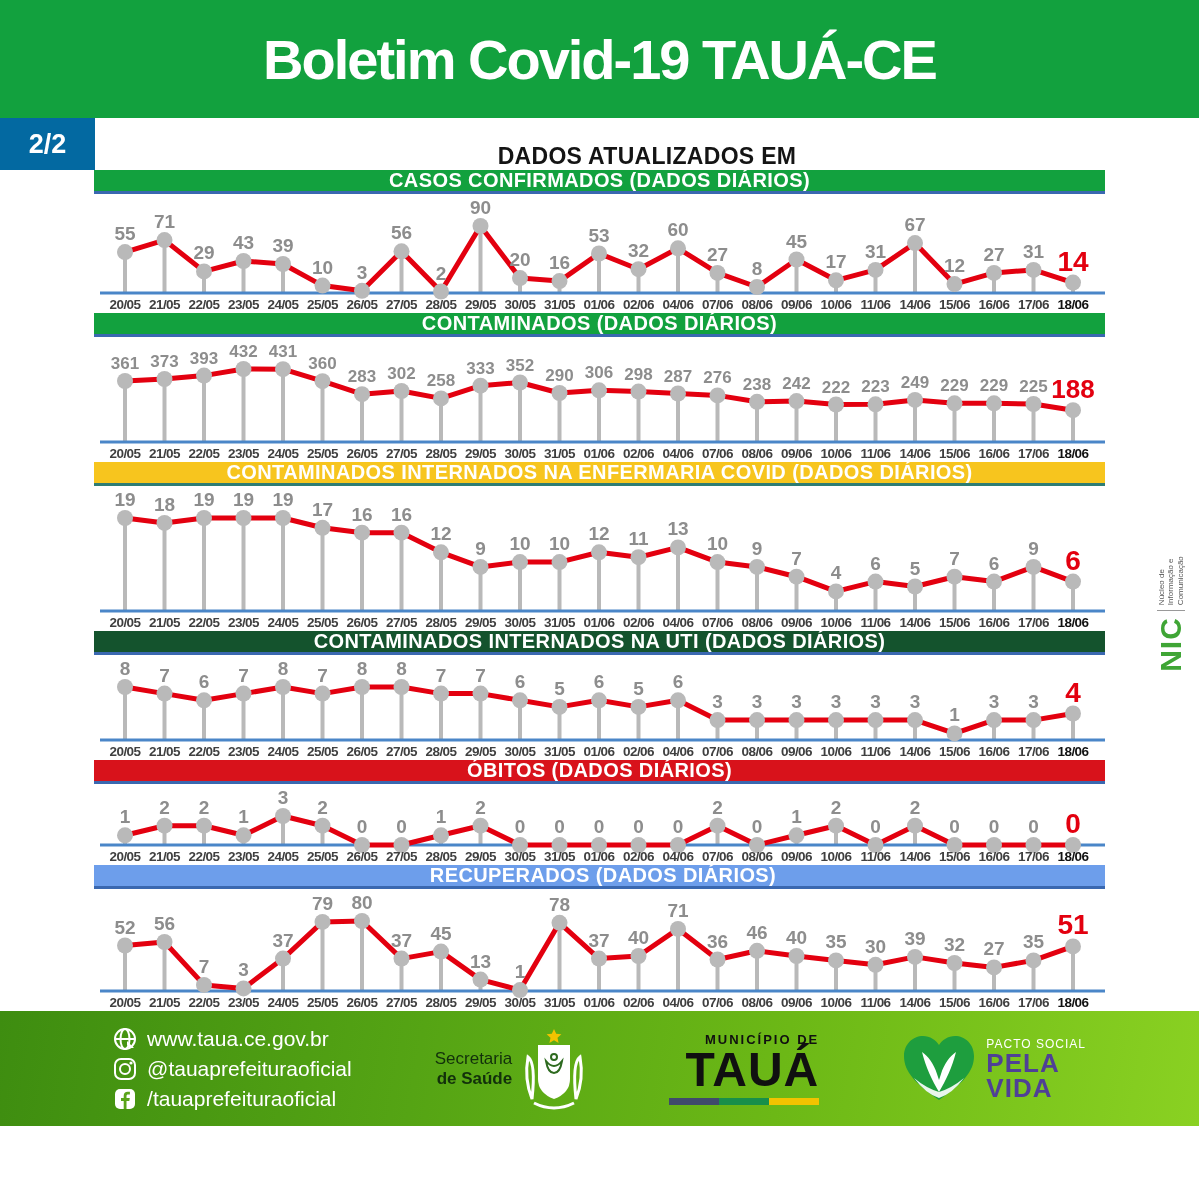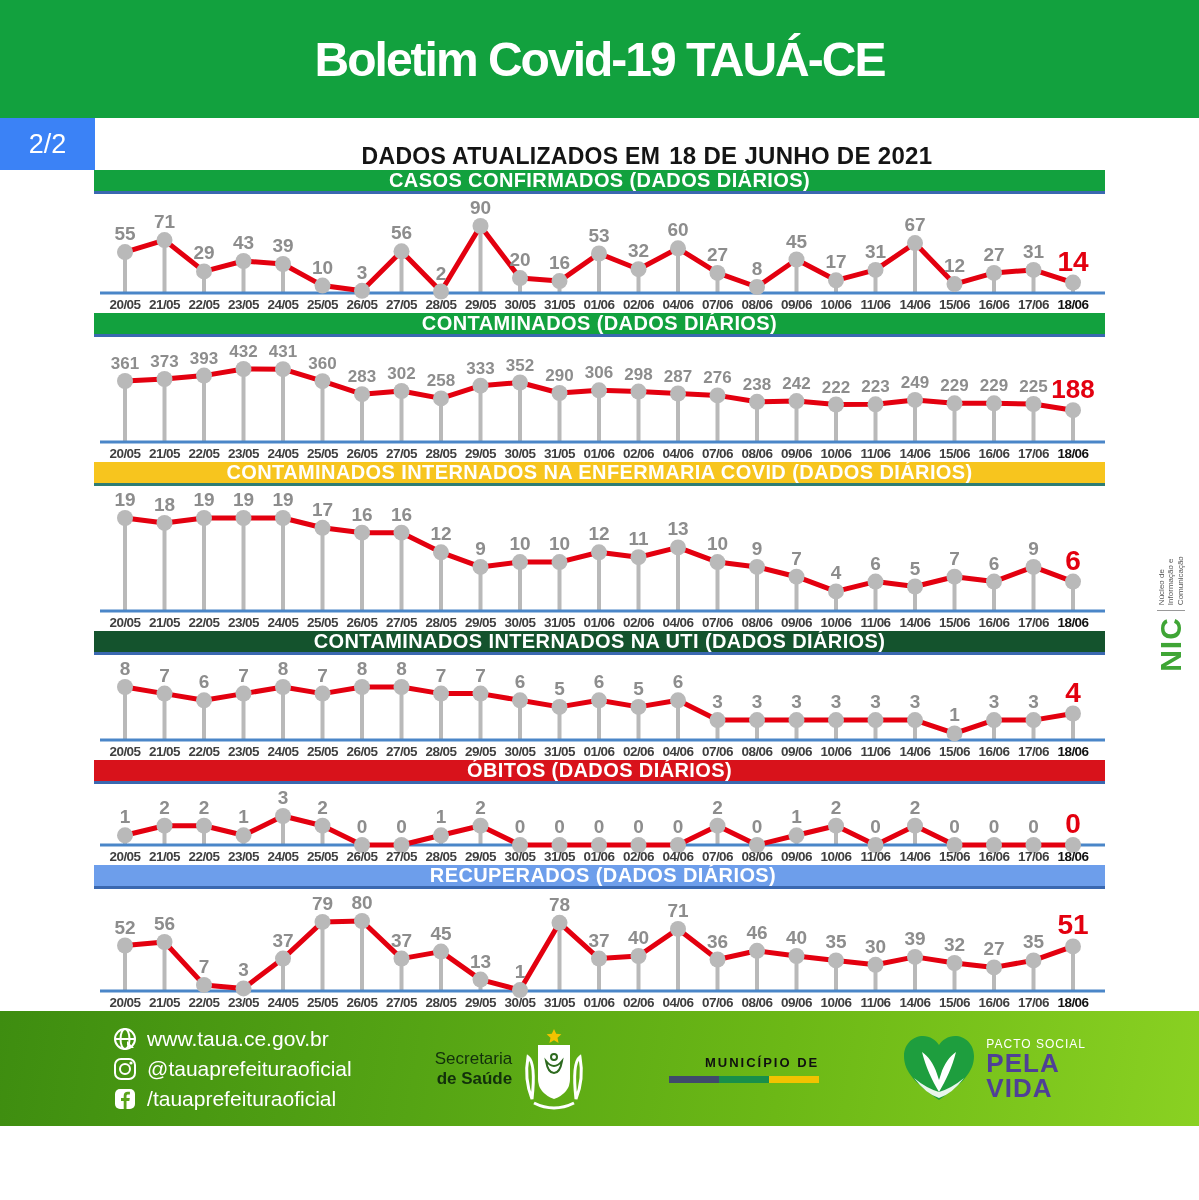--- a/index.html
+++ b/index.html
@@ -1,25 +1,25 @@
 <!DOCTYPE html>
 <html><head>
 <meta charset="utf-8">
 <style>
   html,body{margin:0;padding:0;background:#ffffff;}
   body{width:1199px;font-family:"Liberation Sans",sans-serif;-webkit-font-smoothing:antialiased;}
   .page{position:relative;width:1199px;background:#fdfdfc;overflow:hidden;}
 
   
   .top-banner{height:118px;background:#12A13E;display:flex;align-items:center;justify-content:center;}
-  .top-banner h1{margin:0;color:#fff;font-size:48px;font-weight:bold;letter-spacing:-2px;}
+  .top-banner h1{margin:0;color:#fff;font-size:56px;font-weight:bold;letter-spacing:-2px;}
 
   
   .substrip{height:52px;display:flex;align-items:stretch;background:#fff;}
-  .page-badge{width:95px;background:#3b82f6;color:#fff;font-weight:normal;font-size:27px;
+  .page-badge{width:95px;background:#0369a1;color:#fff;font-weight:bold;font-size:27px;
     display:flex;align-items:center;justify-content:center;}
   .updated{flex:1;display:flex;align-items:flex-end;justify-content:center;gap:9px;
     color:#141414;font-size:23px;letter-spacing:.3px;}
   .updated .pre{font-weight:600;}
   .updated .date{font-weight:bold;font-size:24px;}
 
   
   .chart-section{background:#fff;}
   .band{height:24px;margin:0 94px;box-sizing:border-box;display:flex;align-items:center;justify-content:center;
     color:#fff;font-weight:bold;font-size:20px;letter-spacing:.4px;border-bottom:3px solid #3a68b0;}
@@ -57,21 +57,20 @@
 <div class="page">
 
   <div class="top-banner">
     <h1>Boletim Covid-19 TAUÁ-CE</h1>
   </div>
 
   <div class="substrip">
     <div class="page-badge">2/2</div>
     <div class="updated">
       <span class="pre">DADOS ATUALIZADOS EM</span>
-      <span class="date">18 DE JUNHO DE 2021</span>
     </div>
   </div>
 
   <section class="chart-section">
     <div class="band" style="background: rgb(18, 161, 62); border-bottom-color: rgb(58, 104, 176);">CASOS CONFIRMADOS  (DADOS DIÁRIOS)</div>
     <div class="plot"><svg viewBox="0 0 1199 119" width="1199" height="119">
           <line x1="125.0" y1="99" x2="125.0" y2="58.1" stroke="#B9B9B9" stroke-width="4"></line>
           <line x1="164.5" y1="99" x2="164.5" y2="46.1" stroke="#B9B9B9" stroke-width="4"></line>
           <line x1="204.0" y1="99" x2="204.0" y2="77.4" stroke="#B9B9B9" stroke-width="4"></line>
           <line x1="243.5" y1="99" x2="243.5" y2="67.0" stroke="#B9B9B9" stroke-width="4"></line>
@@ -751,20 +750,21 @@
         <path d="M16 18 h32 v34 q0 14 -16 20 q-16 -6 -16 -20 Z" fill="#fff"></path>
         <path d="M24 34 q8 10 16 0 q-2 12 -8 12 q-6 0 -8 -12 Z" fill="none" stroke="#2d6a1f" stroke-width="2"></path>
         <circle cx="32" cy="30" r="3" fill="none" stroke="#2d6a1f" stroke-width="2"></circle>
         <path d="M32 2 l2.2 4.8 5.2.5 -3.9 3.5 1.1 5.2 -4.6-2.7 -4.6 2.7 1.1-5.2 -3.9-3.5 5.2-.5 Z" fill="#F2C300"></path>
         <path d="M12 76 Q32 86 52 76" fill="none" stroke="#fff" stroke-width="3"></path>
       </svg>
     </div>
 
     <div class="municipio">
       <div class="small">MUNICÍPIO DE</div>
+      <div class="big">TAUÁ</div>
       <div class="tricolor">
         <div class="seg1"></div>
           <div class="seg2"></div>
           <div class="seg3"></div>
       </div>
     </div>
 
     <div class="pacto">
       <svg width="74" height="70" viewBox="0 0 74 70">
         <path d="M37 66 C14 50 2 38 2 22 C2 10 11 2 21 2 C28 2 34 6 37 11 C40 6 46 2 53 2 C63 2 72 10 72 22 C72 38 60 50 37 66 Z" fill="#1E9E3E"></path>

